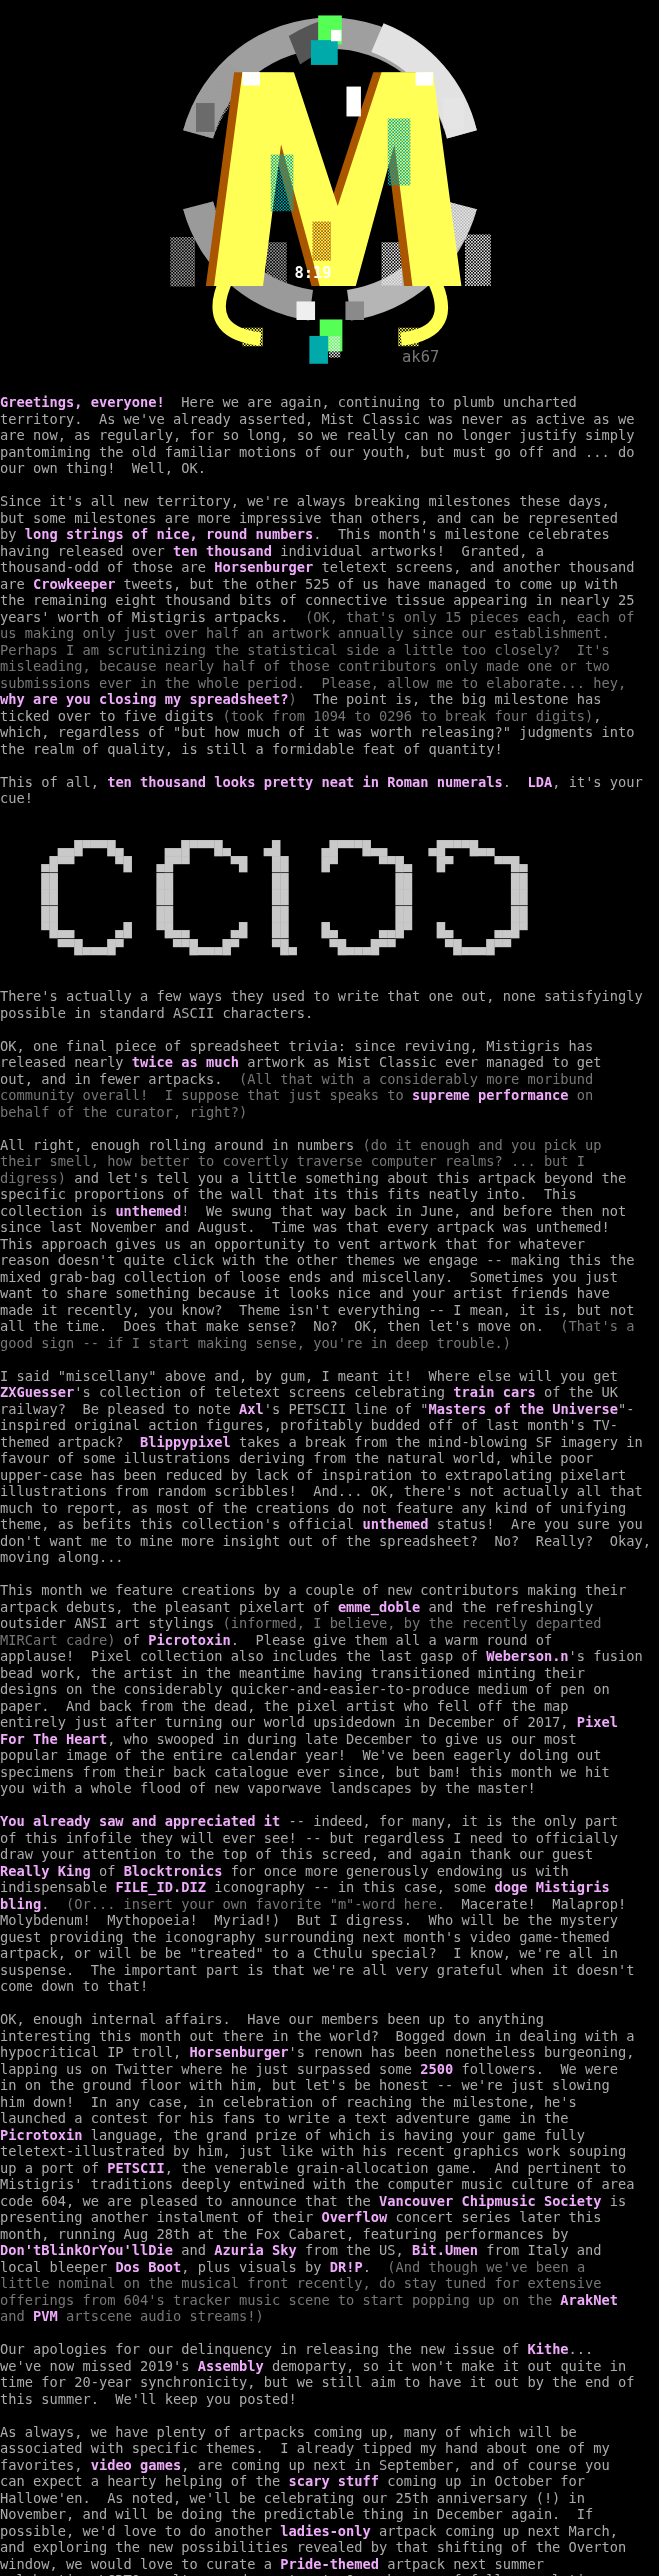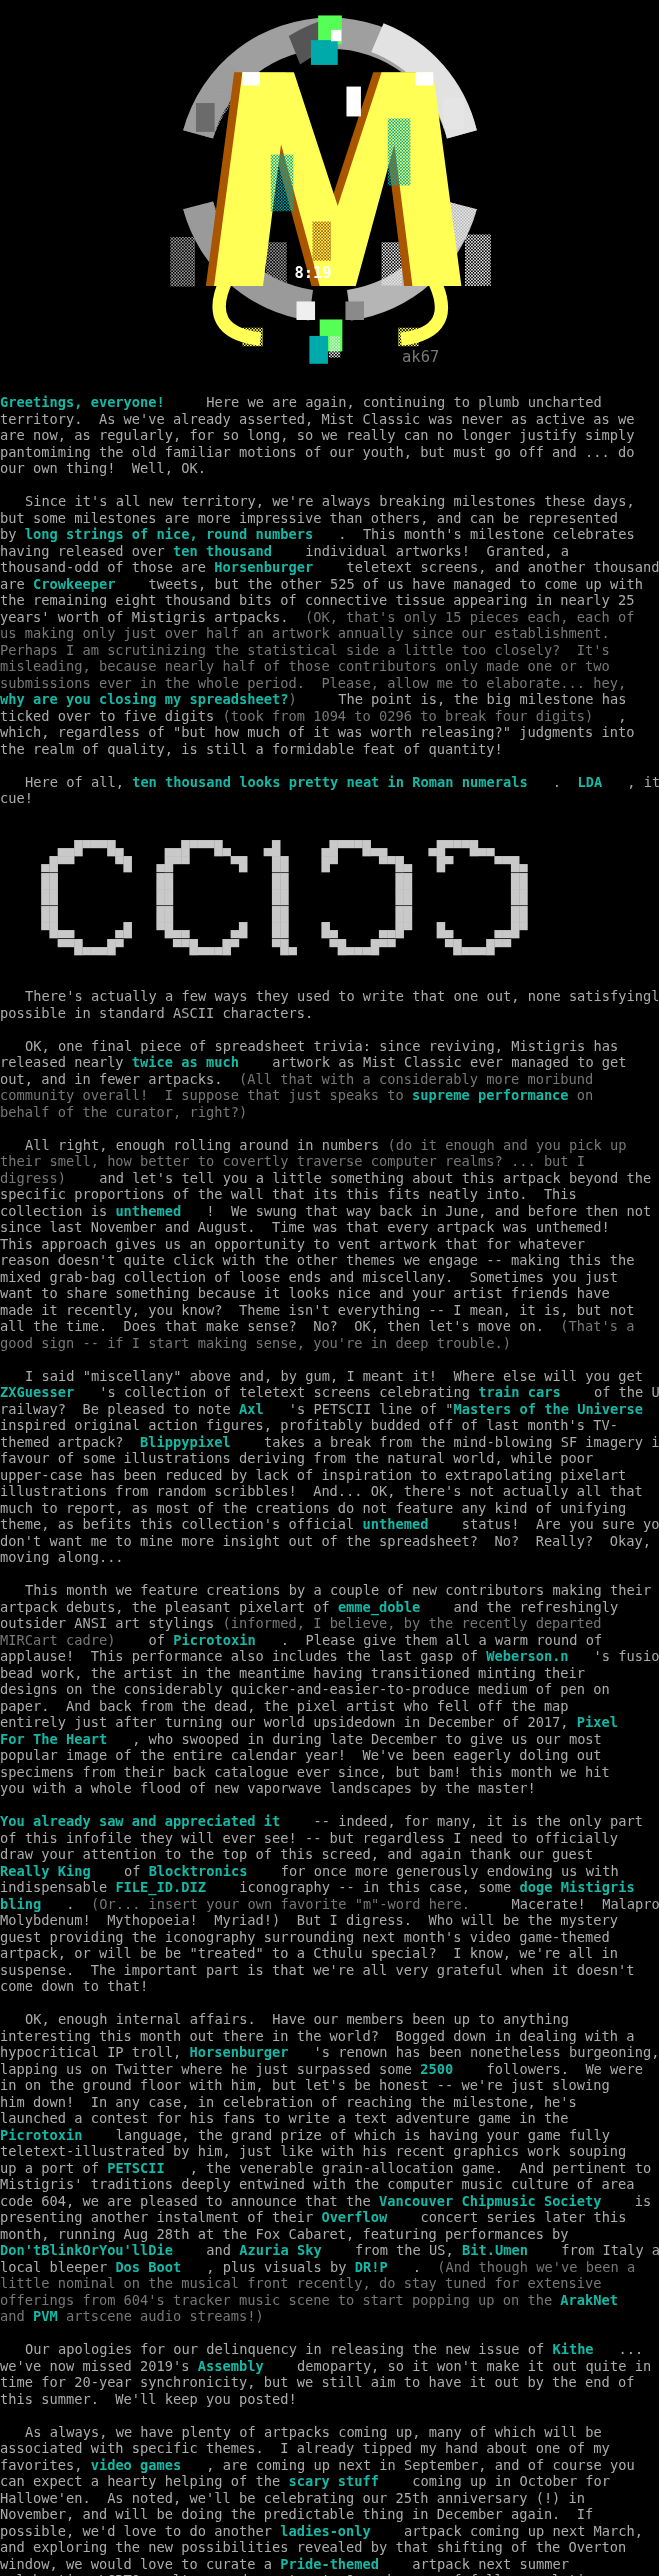--- a/index.html
+++ b/index.html
@@ -1,22 +1,22 @@
 <!DOCTYPE html>
 <html style="font-size:8.2px"><head>
 <meta charset="utf-8">
 <style>
   html,body{margin:0;padding:0;background:#000;}
   body{width:659px;height:2720px;overflow:hidden;position:relative;}
   .mono{font-family:"DejaVu Sans Mono",monospace;font-size:13.7px;line-height:16.5px;}
   #logo-block{width:571px;height:394px;position:relative;}
   #logo-svg{position:absolute;left:165px;top:0;}
   #body-text{margin:0;white-space:pre;color:#ababab;}
-  .t-n{color:#ababab;padding-left:25px;}
-  .t-w{color:#14b8a6;font-weight:bold;}
+  .t-n{color:#ababab;}
+  .t-w{color:#f0abfc;font-weight:bold;}
   .t-d{color:#767676;}
   .art{color:#c9c9c9;}
 </style>
 </head>
 <body>
 
 <div id="logo-block">
   <svg id="logo-svg" width="330" height="371" viewBox="0 0 640 720" xmlns="http://www.w3.org/2000/svg">
     <defs>
       <pattern id="dGray" width="6" height="6" patternUnits="userSpaceOnUse">
@@ -111,21 +111,21 @@
 years' worth of Mistigris artpacks.  </span><span class="t-d">(OK, that's only 15 pieces each, each of
 us making only just over half an artwork annually since our establishment.
 Perhaps I am scrutinizing the statistical side a little too closely?  It's
 misleading, because nearly half of those contributors only made one or two
 submissions ever in the whole period.  Please, allow me to elaborate... hey,
 </span><span class="t-w">why are you closing my spreadsheet?</span><span class="t-d">)</span><span class="t-n">  The point is, the big milestone has
 ticked over to five digits </span><span class="t-d">(took from 1094 to 0296 to break four digits)</span><span class="t-n">,
 which, regardless of "but how much of it was worth releasing?" judgments into
 the realm of quality, is still a formidable feat of quantity!</span></span>
 
-<span><span class="t-n">Here of all, </span><span class="t-w">ten thousand looks pretty neat in Roman numerals</span><span class="t-n">.  </span><span class="t-w">LDA</span><span class="t-n">, it's your
+<span><span class="t-n">This of all, </span><span class="t-w">ten thousand looks pretty neat in Roman numerals</span><span class="t-n">.  </span><span class="t-w">LDA</span><span class="t-n">, it's your
 cue!</span></span>
 
 
 <span><span class="art">       ▄▄█▀▀▀█▄     ▄▄█▀▀▀█▄    ▄█     ▄█▀▀▀█▄▄     ▄█▀▀▀█▄▄   
 </span><span class="art">     ▄█▀▀     ▀█   ▄█▀▀     ▀█   ██    █▀     ▀▀█▄   █▀     ▀▀█▄ 
 </span><span class="art">     ██            ██            ██             ██            ██ 
 </span><span class="art">     ██            ██            ██             ██            ██ 
 </span><span class="art">     ██            ██            ██             ██            ██ 
 </span><span class="art">     ▀█▄▄     ▄█   ▀█▄▄     ▄█   ██    █▄     ▄▄█▀   █▄     ▄▄█▀ 
 </span><span class="art">       ▀▀█▄▄▄█▀      ▀▀█▄▄▄█▀    ▀█▄    ▀█▄▄▄█▀▀      ▀█▄▄▄█▀▀  </span></span>
@@ -164,21 +164,21 @@
 illustrations from random scribbles!  And... OK, there's not actually all that
 much to report, as most of the creations do not feature any kind of unifying
 theme, as befits this collection's official </span><span class="t-w">unthemed</span><span class="t-n"> status!  Are you sure you
 don't want me to mine more insight out of the spreadsheet?  No?  Really?  Okay,
 moving along...</span></span>
 
 <span><span class="t-n">This month we feature creations by a couple of new contributors making their
 artpack debuts, the pleasant pixelart of </span><span class="t-w">emme_doble</span><span class="t-n"> and the refreshingly
 outsider ANSI art stylings </span><span class="t-d">(informed, I believe, by the recently departed
 MIRCart cadre)</span><span class="t-n"> of </span><span class="t-w">Picrotoxin</span><span class="t-n">.  Please give them all a warm round of
-applause!  This performance also includes the last gasp of </span><span class="t-w">Weberson.n</span><span class="t-n">'s fusion
+applause!  Pixel collection also includes the last gasp of </span><span class="t-w">Weberson.n</span><span class="t-n">'s fusion
 bead work, the artist in the meantime having transitioned minting their
 designs on the considerably quicker-and-easier-to-produce medium of pen on
 paper.  And back from the dead, the pixel artist who fell off the map
 entirely just after turning our world upsidedown in December of 2017, </span><span class="t-w">Pixel
 For The Heart</span><span class="t-n">, who swooped in during late December to give us our most
 popular image of the entire calendar year!  We've been eagerly doling out
 specimens from their back catalogue ever since, but bam! this month we hit
 you with a whole flood of new vaporwave landscapes by the master!</span></span>
 
 <span><span class="t-w">You already saw and appreciated it</span><span class="t-n"> -- indeed, for many, it is the only part

